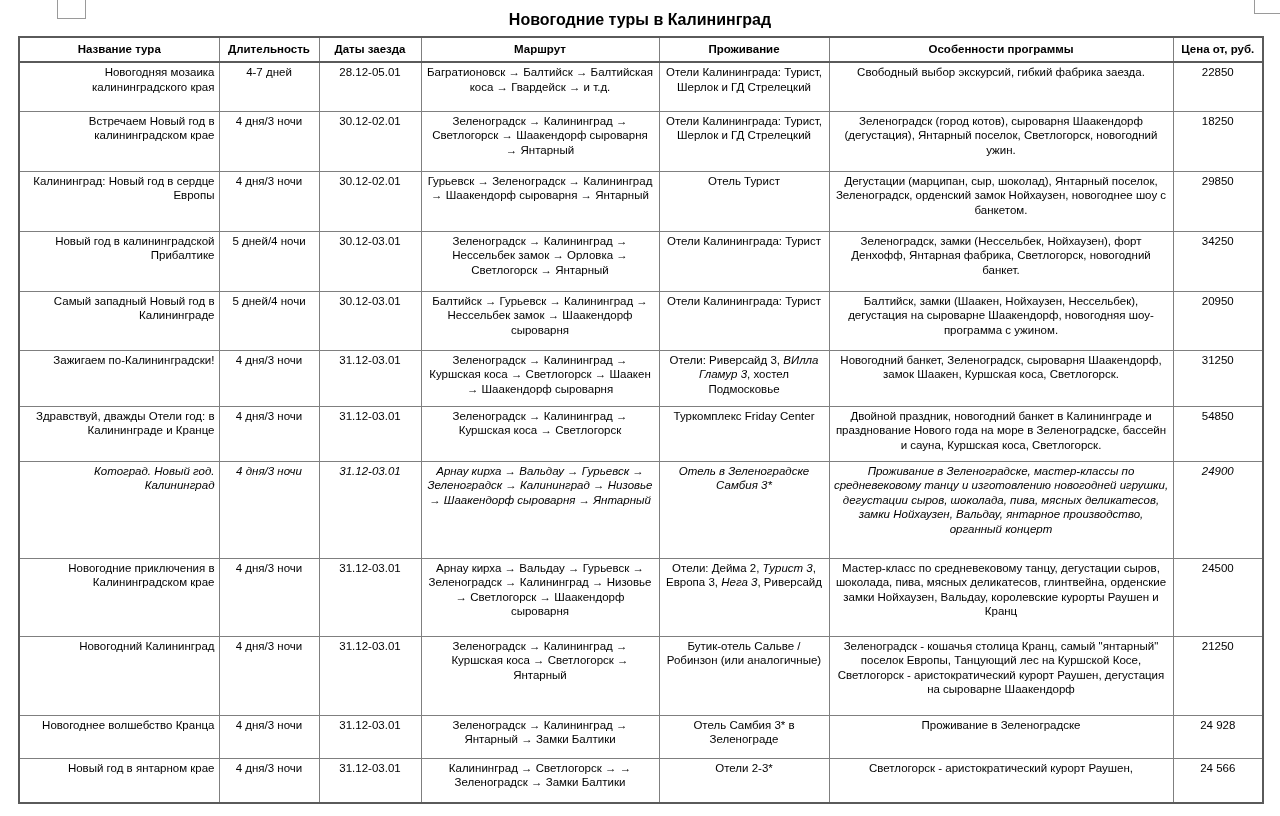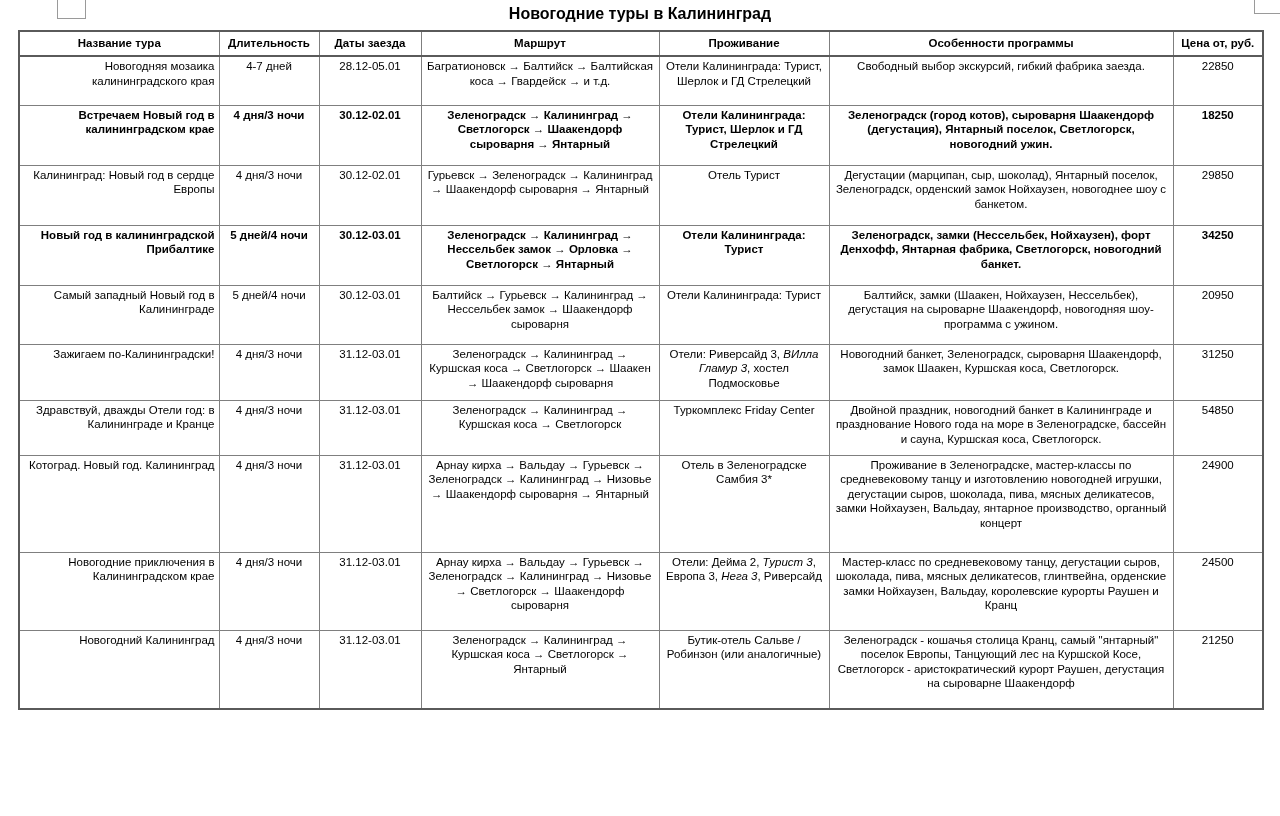--- a/index.html
+++ b/index.html
@@ -2,44 +2,44 @@
 <html><head>
 <meta charset="utf-8">
 <style>
   html,body{margin:0;padding:0;}
   body{
     width:1280px;height:816px;background:#ffffff;overflow:hidden;position:relative;
     font-family:"Liberation Sans","DejaVu Sans",sans-serif;color:#000;
   }
   .page-title{
     font-size:16px;font-weight:bold;text-align:center;
-    padding-top:5px;margin-bottom:7px;letter-spacing:0;
+    padding-top:11px;margin-bottom:7px;letter-spacing:0;
   }
   table.tours{
     border-collapse:collapse;table-layout:fixed;width:1244px;margin-left:18px;
     font-size:11.5px;line-height:1.27;border:2px solid #5a5a5a;
   }
   th,td{
     border:1px solid #7f7f7f;vertical-align:top;padding:2px 4px;
     text-align:center;word-wrap:break-word;box-sizing:border-box;
   }
   thead th{
     font-weight:bold;vertical-align:middle;padding:3px 2px;height:25px;
     border-bottom:2px solid #5a5a5a;
     text-align:center;
   }
   td.c-name{text-align:right;}
   tbody tr:nth-child(1){height:49px;}
-  tbody tr:nth-child(2){height:60px;font-weight:bold;}
+  tbody tr:nth-child(2){height:60px;}
   tbody tr:nth-child(3){height:60px;}
-  tbody tr:nth-child(4){height:60px;font-weight:bold;}
+  tbody tr:nth-child(4){height:60px;}
   tbody tr:nth-child(5){height:59px;}
   tbody tr:nth-child(6){height:56px;padding-left:13px;}
   tbody tr:nth-child(7){height:55px;}
-  tbody tr:nth-child(8){height:97px;}
+  tbody tr:nth-child(8){height:97px;font-style:italic;}
   tbody tr:nth-child(9){height:78px;}
   tbody tr:nth-child(10){height:79px;}
   tbody tr:nth-child(11){height:43px;}
   tbody tr:nth-child(12){height:45px;}
   .corner{position:absolute;border:1px solid #9a9a9a;}
   .corner-left{left:57px;top:-9px;width:27px;height:26px;}
   .corner-right{left:1254px;top:-11px;width:44px;height:23px;}
   i{font-style:italic;}
 </style>
 </head>
@@ -155,14 +155,32 @@
     </tr>
     <tr>
       <td class="c-name">Новогодний Калининград</td>
       <td>4 дня/3 ночи</td>
       <td>31.12-03.01</td>
       <td>Зеленоградск → Калининград → Куршская коса → Светлогорск → Янтарный</td>
       <td>Бутик-отель Сальве / Робинзон (или аналогичные)</td>
       <td>Зеленоградск - кошачья столица Кранц, самый "янтарный" поселок Европы, Танцующий лес на Куршской Косе, Светлогорск - аристократический курорт Раушен, дегустация на сыроварне Шаакендорф</td>
       <td>21250</td>
     </tr>
+    <tr>
+      <td class="c-name">Новогоднее волшебство Кранца</td>
+      <td>4 дня/3 ночи</td>
+      <td>31.12-03.01</td>
+      <td>Зеленоградск → Калининград → Янтарный → Замки Балтики</td>
+      <td>Отель Самбия 3* в Зеленограде</td>
+      <td>Проживание в Зеленоградске</td>
+      <td>24 928</td>
+    </tr>
+    <tr>
+      <td class="c-name">Новый год в янтарном крае</td>
+      <td>4 дня/3 ночи</td>
+      <td>31.12-03.01</td>
+      <td>Калининград → Светлогорск → → Зеленоградск → Замки Балтики</td>
+      <td>Отели 2-3*</td>
+      <td>Светлогорск - аристократический курорт Раушен,</td>
+      <td>24 566</td>
+    </tr>
   </tbody>
 </table>
 
 </body></html>

